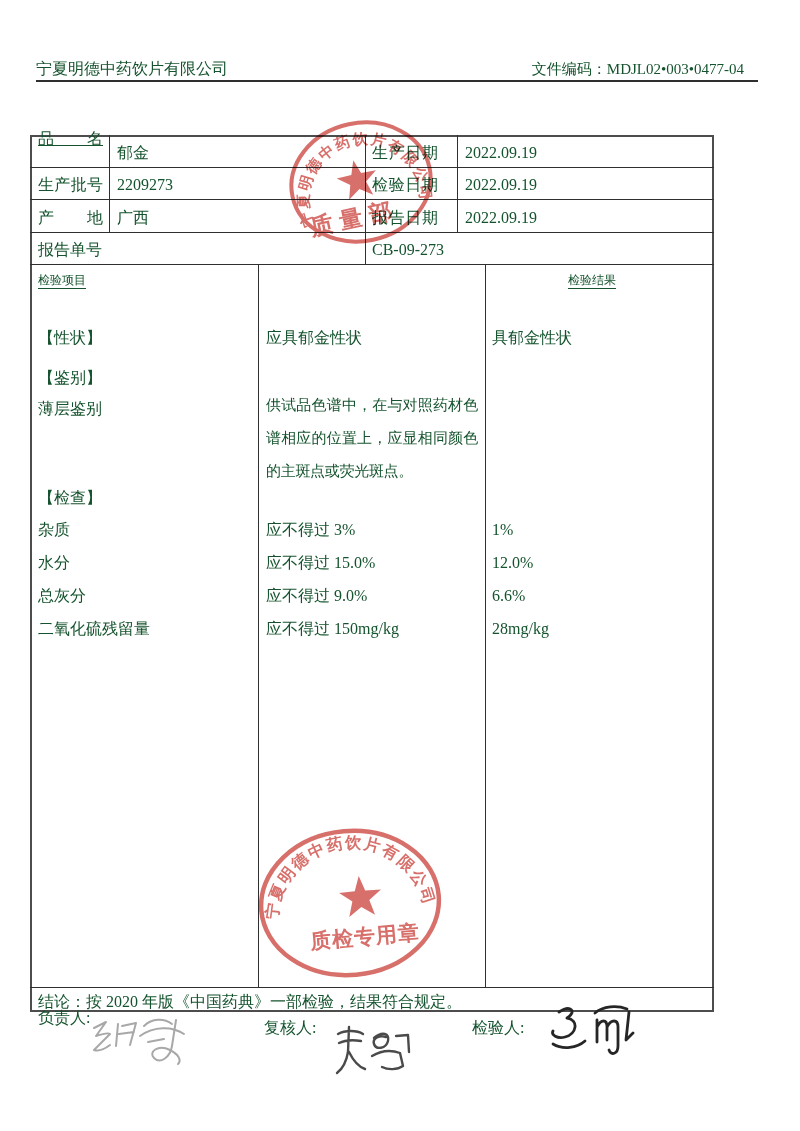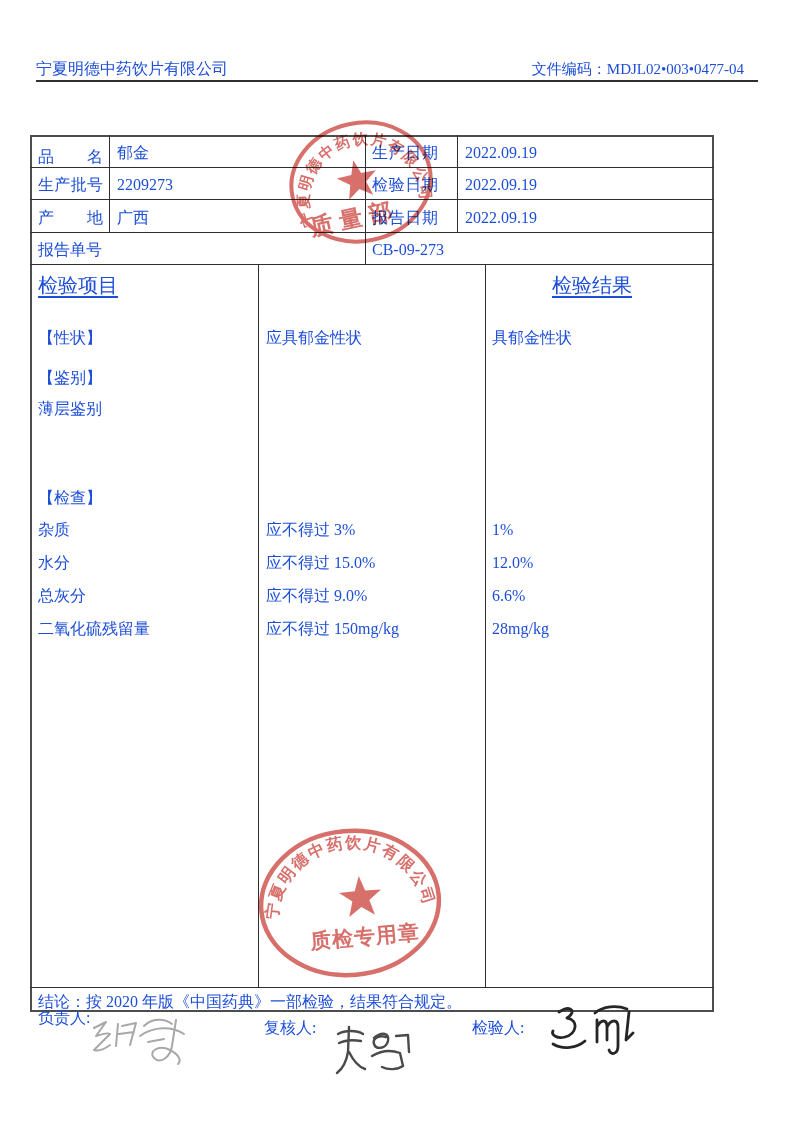--- a/index.html
+++ b/index.html
@@ -1,25 +1,25 @@
 <!DOCTYPE html>
 <html><head>
 <meta charset="utf-8">
 <style>
   html,body{margin:0;padding:0;background:#ffffff;}
   .page{
     position:relative;width:800px;height:1131px;background:#ffffff;overflow:hidden;
-    font-family:"Liberation Serif","DejaVu Serif",serif;color:#1d4ed8;
+    font-family:"Liberation Serif","DejaVu Serif",serif;color:#14532d;
   }
   .abs{position:absolute;}
   .line{position:absolute;background:#2f2f2f;}
   .t15{font-size:15px;}
   .t16{font-size:16px;line-height:19px;}
   .just{text-align:justify;text-align-last:justify;}
-  .hdr-col{font-size:20px;text-decoration:underline;text-underline-offset:4px;}
+  .hdr-col{font-size:12px;text-decoration:underline;text-underline-offset:4px;}
   .center{text-align:center;}
   .para{font-size:15px;line-height:33px;letter-spacing:-0.3px;text-align:justify;}
   .title{font-size:31px;font-weight:bold;letter-spacing:1px;text-align:center;}
   .outerbox{position:absolute;left:30px;top:135px;width:684px;height:877px;border:2px solid #4d4d4d;box-sizing:border-box;}
   .stamp{position:absolute;mix-blend-mode:multiply;opacity:0.82;}
   .sig{position:absolute;}
 </style>
 </head>
 <body>
 
@@ -37,21 +37,21 @@
   <div class="line" style="left:30px;top:232px;width:684px;height:1px;"></div>
   <div class="line" style="left:30px;top:264px;width:684px;height:1px;"></div>
   <div class="line" style="left:109px;top:135px;width:1px;height:97px;"></div>
   <div class="line" style="left:365px;top:135px;width:1px;height:129px;"></div>
   <div class="line" style="left:457px;top:135px;width:1px;height:97px;"></div>
 
   <div class="line" style="left:258px;top:264px;width:1px;height:723px;"></div>
   <div class="line" style="left:485px;top:264px;width:1px;height:723px;"></div>
   <div class="line" style="left:30px;top:987px;width:684px;height:1px;"></div>
 
-  <div class="abs t16 just" style="left:38px;top:147px;width:65px;">品名</div>
+  <div class="abs t16 just" style="left:38px;top:129px;width:65px;text-decoration:underline;">品名</div>
   <div class="abs t16" style="left:117px;top:143px;">郁金</div>
   <div class="abs t16 just" style="left:372px;top:143px;width:66px;">生产日期</div>
   <div class="abs t16" style="left:465px;top:143px;">2022.09.19</div>
 
   <div class="abs t16 just" style="left:38px;top:175px;width:65px;">生产批号</div>
   <div class="abs t16" style="left:117px;top:175px;">2209273</div>
   <div class="abs t16 just" style="left:372px;top:175px;width:66px;">检验日期</div>
   <div class="abs t16" style="left:465px;top:175px;">2022.09.19</div>
 
   <div class="abs t16 just" style="left:38px;top:208px;width:65px;">产地</div>
@@ -65,20 +65,21 @@
   <div class="abs hdr-col" style="left:38px;top:272px;">检验项目</div>
   <div class="abs hdr-col center" style="left:485px;top:272px;width:214px;">检验结果</div>
 
   <div class="abs t16" style="left:38px;top:328px;">【性状】</div>
   <div class="abs t16" style="left:266px;top:328px;">应具郁金性状</div>
   <div class="abs t16" style="left:492px;top:328px;">具郁金性状</div>
 
   <div class="abs t16" style="left:38px;top:368px;">【鉴别】</div>
 
   <div class="abs t16" style="left:38px;top:399px;">薄层鉴别</div>
+  <div class="abs para" style="left:266px;top:389px;width:212px;">供试品色谱中，在与对照药材色谱相应的位置上，应显相同颜色的主斑点或荧光斑点。</div>
 
   <div class="abs t16" style="left:38px;top:488px;">【检查】</div>
 
   <div class="abs t16" style="left:38px;top:520px;">杂质</div>
   <div class="abs t16" style="left:266px;top:520px;">应不得过 3%</div>
   <div class="abs t16" style="left:492px;top:520px;">1%</div>
 
   <div class="abs t16" style="left:38px;top:553px;">水分</div>
   <div class="abs t16" style="left:266px;top:553px;">应不得过 15.0%</div>
   <div class="abs t16" style="left:492px;top:553px;">12.0%</div>

